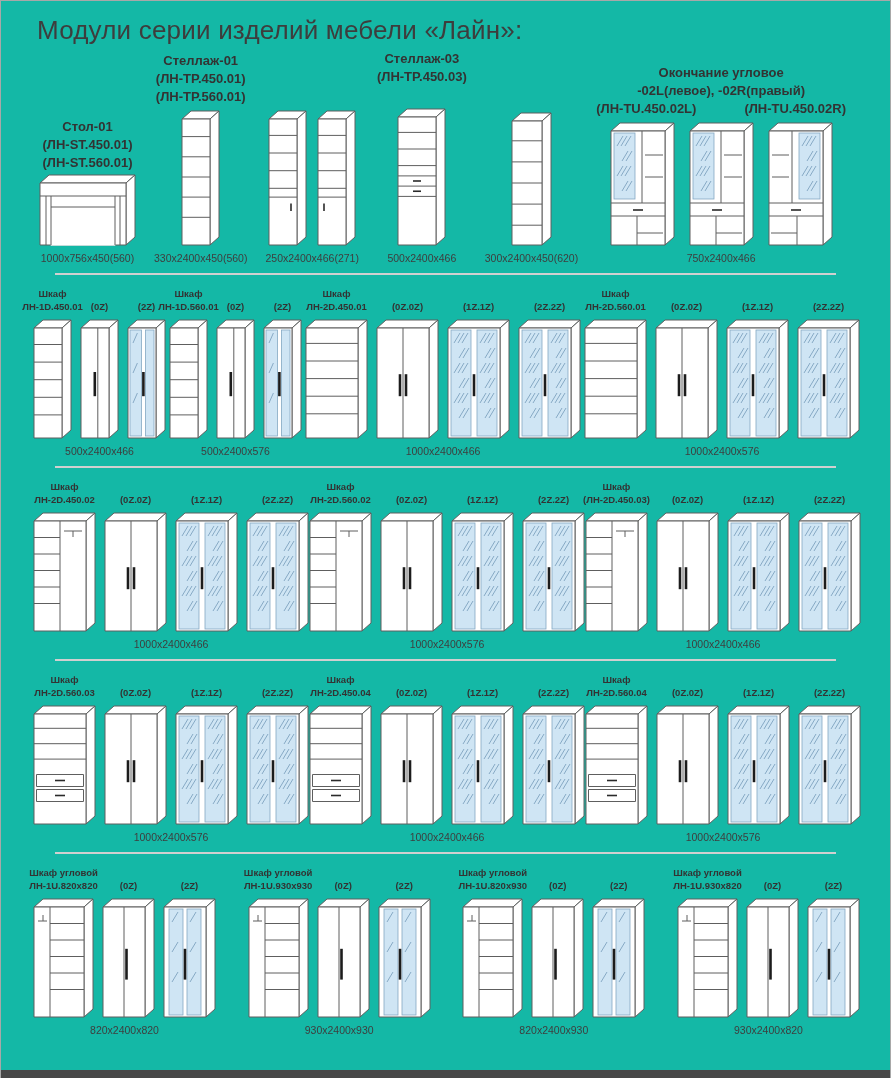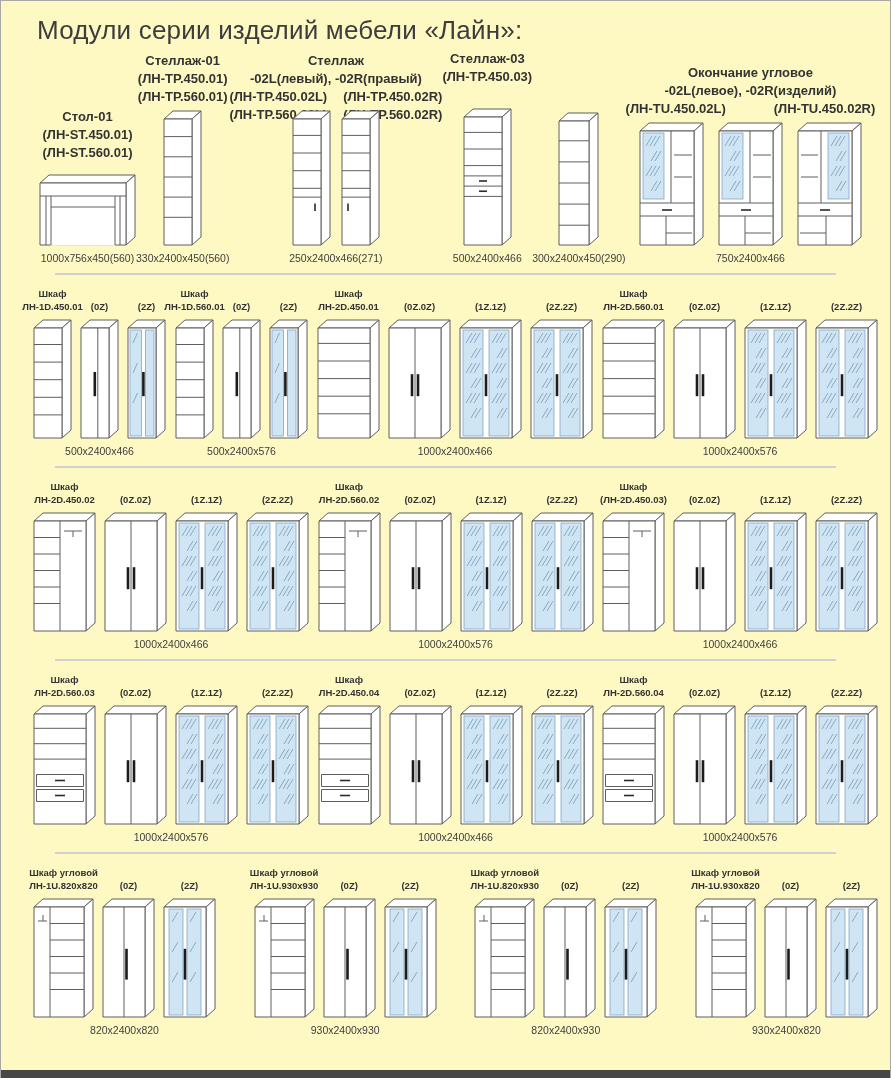--- a/index.html
+++ b/index.html
@@ -1,33 +1,33 @@
 <!DOCTYPE html>
 <html style="--mirror: #cfe5f4; --hatch: #7fa3bf; --bar: #474747;"><head>
 <meta charset="utf-8">
 <style>
   html,body{margin:0;padding:0;background:#e8e8e8;}
-  .page{width:891px;height:1078px;box-sizing:border-box;position:relative;background:#fef9c3;
+  .page{width:891px;height:1078px;box-sizing:border-box;position:relative;background:#14b8a6;
         border-left:1px solid #a8a8a8;border-right:1px solid #a8a8a8;border-top:1px solid #a8a8a8;
         overflow:hidden;font-family:"Liberation Sans",sans-serif;margin:0 auto;}
   .title{font-size:26px;color:#3d3d3d;padding:14px 0 2px 36px;letter-spacing:.2px;}
-  .row{display:flex;justify-content:space-between;align-items:flex-end;padding:10px 12px 9px 32px;}
+  .row{display:flex;justify-content:space-between;align-items:flex-end;padding:10px 30px 9px 32px;}
   .row0{padding:2px 44px 9px 38px;}
   .divider{border-top:2px solid #d0d0d0;margin:0 54px;}
   .group{display:flex;flex-direction:column;align-items:center;}
   .cells{display:flex;align-items:flex-end;gap:8px;}
   .row0 .cells{gap:10px;}
   .r0g5 .cells{gap:14px;}
   .cell{position:relative;padding-top:34px;}
   .row0 .cell{padding-top:0;}
   .lbl{position:absolute;top:0;left:50%;transform:translateX(-50%);white-space:nowrap;
        font-size:9.5px;font-weight:bold;color:#333;text-align:center;line-height:1.3;
        display:flex;flex-direction:column;justify-content:flex-end;height:28px;}
   .hdr{height:58px;text-align:center;font-size:13px;font-weight:bold;color:#333;line-height:1.38;white-space:nowrap;}
-  .r0g0 .hdr{height:auto;margin-bottom:12px;}
+  .r0g0 .hdr{height:auto;margin-bottom:2px;}
   .codes-split{display:flex;gap:16px;justify-content:center;}
   .r0g5 .codes-split{gap:48px;text-align:right;}
   .dims{text-align:center;font-size:10.5px;color:#3e3e3e;margin-top:6px;white-space:nowrap;}
   svg{display:block;}
   .face{fill:#ffffff;stroke:#5e5e5e;stroke-width:1;stroke-linejoin:round;}
   .ln{stroke:#5e5e5e;stroke-width:1;fill:none;}
   .cut{fill:#ffffff;stroke:#ffffff;stroke-width:1.6;}
   .mir{fill:var(--mirror,#cfe5f4);stroke:#84a8c2;stroke-width:.8;}
   .hl{stroke:var(--hatch,#7fa3bf);stroke-width:.9;}
   .hnd{stroke:#1c1c1c;stroke-width:2.6;}
@@ -81,34 +81,20 @@
                 <line x1="1" y1="46.8" x2="29" y2="46.8" class="ln"></line>
                 <line x1="1" y1="67.0" x2="29" y2="67.0" class="ln"></line>
                 <line x1="1" y1="87.1" x2="29" y2="87.1" class="ln"></line>
                 <line x1="1" y1="107.3" x2="29" y2="107.3" class="ln"></line>
               </svg>
             </div>
           </div>
           <div class="dims">330x2400x450(560)</div>
         </div>
         <div class="group r0g2">
-          <div class="hdr">
-            <div>Стеллаж</div>
-            <div>-02L(левый), -02R(правый)</div>
-            <div class="codes-split">
-              <div>
-                <div>(ЛН-TP.450.02L)</div>
-                <div>(ЛН-TP.560.02L)</div>
-              </div>
-              <div>
-                <div>(ЛН-TP.450.02R)</div>
-                <div>(ЛН-TP.560.02R)</div>
-              </div>
-            </div>
-          </div>
           <div class="cells">
             <div class="cell">
               <svg width="39" height="136" viewBox="0 0 39 136">
                 <polygon class="face" points="1,9 10,1 38,1 29,9"></polygon>
                 <polygon class="face" points="29,9 38,1 38,127 29,135"></polygon>
                 <rect class="face" x="1" y="9" width="28" height="126"></rect>
                 <line x1="1" y1="25.4" x2="29" y2="25.4" class="ln"></line>
                 <line x1="1" y1="43.0" x2="29" y2="43.0" class="ln"></line>
                 <line x1="1" y1="60.7" x2="29" y2="60.7" class="ln"></line>
                 <line x1="1" y1="78.3" x2="29" y2="78.3" class="ln"></line>
@@ -164,26 +150,26 @@
                 <polygon class="face" points="31,9 40,1 40,125 31,133"></polygon>
                 <rect class="face" x="1" y="9" width="30" height="124"></rect>
                 <line x1="1" y1="28.8" x2="31" y2="28.8" class="ln"></line>
                 <line x1="1" y1="49.9" x2="31" y2="49.9" class="ln"></line>
                 <line x1="1" y1="71.0" x2="31" y2="71.0" class="ln"></line>
                 <line x1="1" y1="92.1" x2="31" y2="92.1" class="ln"></line>
                 <line x1="1" y1="113.2" x2="31" y2="113.2" class="ln"></line>
               </svg>
             </div>
           </div>
-          <div class="dims">300x2400x450(290)</div>
+          <div class="dims">300x2400x450(620)</div>
         </div>
         <div class="group r0g5">
           <div class="hdr">
             <div>Окончание угловое</div>
-            <div>-02L(левое), -02R(изделий)</div>
+            <div>-02L(левое), -02R(правый)</div>
             <div class="codes-split">
               <div>
                 <div>(ЛН-TU.450.02L)</div>
               </div>
               <div>
                 <div>(ЛН-TU.450.02R)</div>
               </div>
             </div>
           </div>
           <div class="cells">

